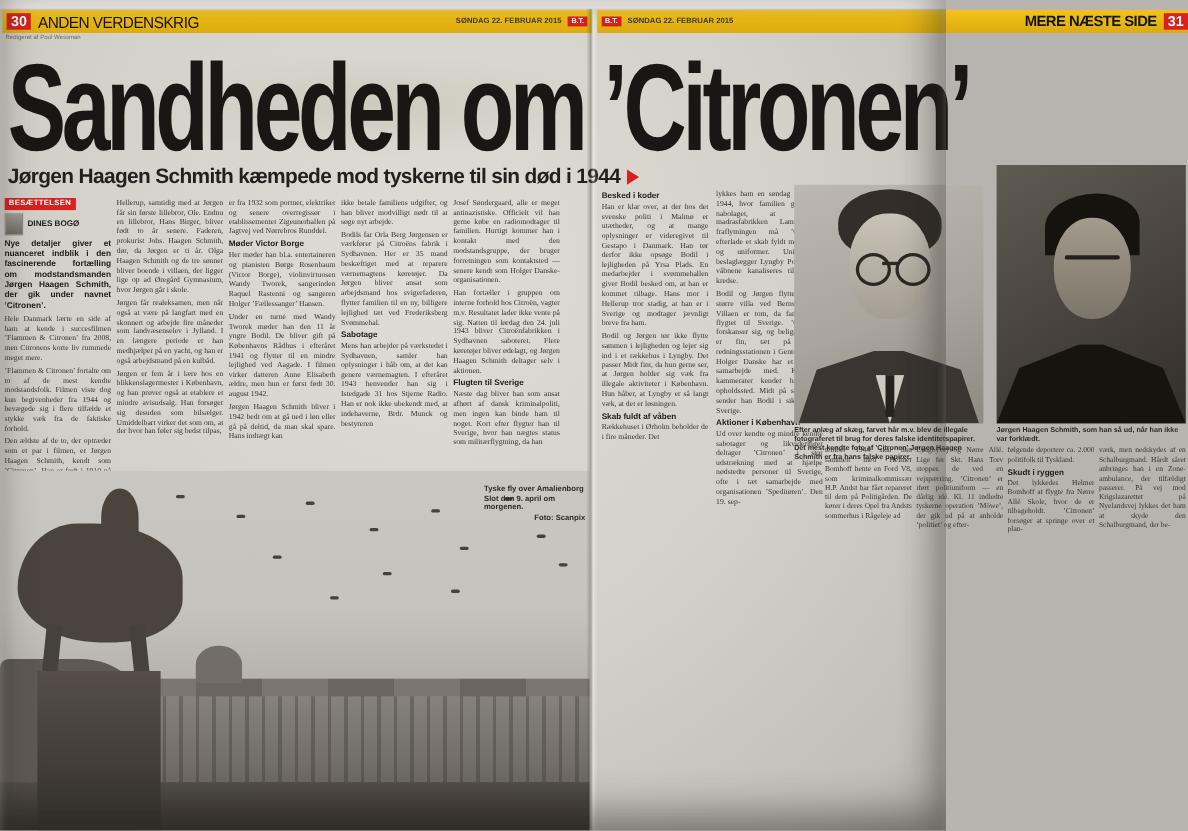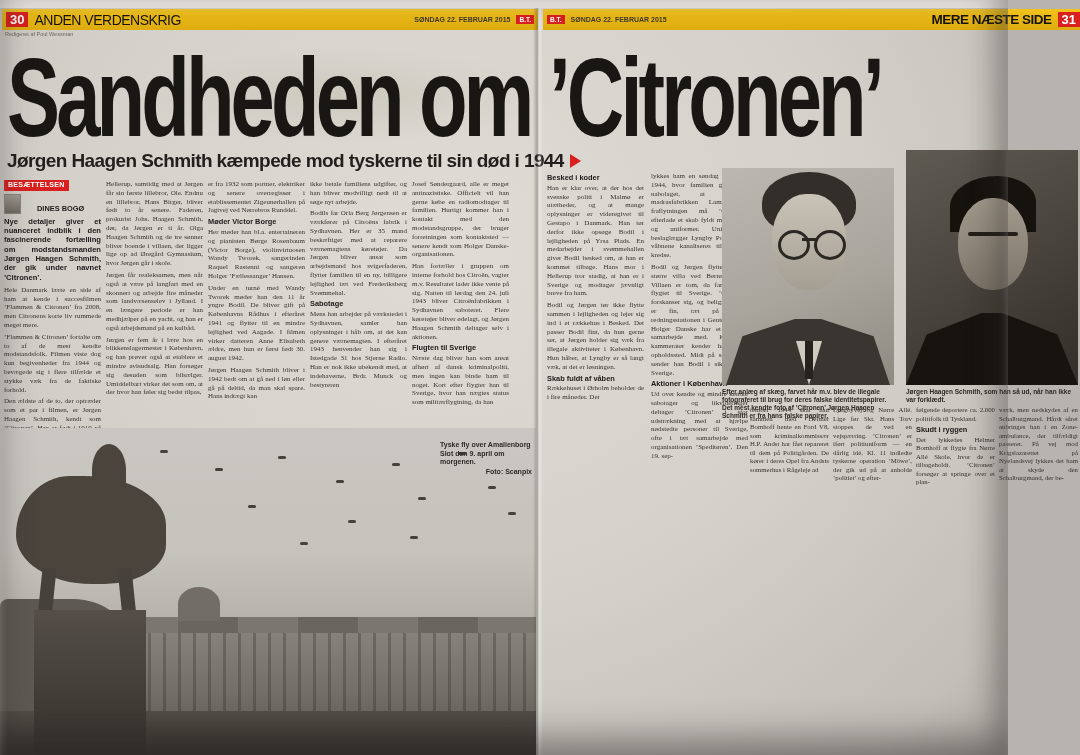--- a/index.html
+++ b/index.html
@@ -1,16 +1,16 @@
 <!DOCTYPE html>
 <html><head>
 <meta charset="utf-8">
 <style>
   html,body{margin:0;padding:0;width:1080px;height:755px;overflow:hidden;background:#b7b4af;}
-  .scan{position:relative;width:1008px;height:755px;
+  .scan{position:relative;width:860px;height:755px;
     background:radial-gradient(ellipse at 45% 32%,#dfdcd6 0%,#d4d1cb 50%,#c2bfb9 88%,#b0ada7 100%);
     font-family:"Liberation Sans",sans-serif;}
   .scan::before{content:'';position:absolute;top:0;left:0;right:0;height:8px;background:#eceae6;}
   .vignette{position:absolute;inset:0;pointer-events:none;
     box-shadow:inset 0 -20px 34px rgba(42,38,33,.38), inset -16px 0 28px rgba(42,38,33,.22), inset 0 7px 9px rgba(255,255,255,.35);}
   .fold{position:absolute;left:533px;top:8px;width:10px;height:747px;
     background:linear-gradient(90deg,rgba(0,0,0,0),rgba(58,52,46,.32) 42%,rgba(255,255,255,.38) 62%,rgba(0,0,0,0));}
   .blotch{position:absolute;left:130px;top:48px;width:430px;height:95px;border-radius:50%;
     background:radial-gradient(ellipse,rgba(168,172,140,.28),rgba(168,172,140,0) 70%);}
 
@@ -44,21 +44,21 @@
   #lcol1{left:4px;}  #lcol2{left:106px;} #lcol3{left:208px;} #lcol4{left:310px;} #lcol5{left:412px;}
   #rcolA{left:547px;top:172px;width:97px;height:326px;}
   #rcolB{left:651px;top:172px;width:97px;height:326px;}
   #rcolC{left:750px;top:406px;width:79px;height:94px;font-size:6.8px;line-height:8.5px;}
   #rcolD{left:833px;top:406px;width:79px;height:94px;font-size:6.8px;line-height:8.5px;}
   #rcolE{left:916px;top:406px;width:79px;height:94px;font-size:6.8px;line-height:8.5px;}
   #rcolF{left:999px;top:406px;width:79px;height:94px;font-size:6.8px;line-height:8.5px;}
 
   .tag{display:inline-block;background:#d9201f;color:#fff;font-family:"Liberation Sans",sans-serif;
     font-weight:bold;font-size:7px;padding:1px 4px;margin-bottom:3px;letter-spacing:.3px;}
-  .byline{display:flex;align-items:flex-end;gap:16px;margin-bottom:3px;}
+  .byline{display:flex;align-items:center;gap:4px;margin-bottom:3px;}
   .byphoto{width:15px;height:18px;background:linear-gradient(#a19c94,#6f6a62);border:1px solid #8a857d;}
   .byname{font-family:"Liberation Sans",sans-serif;font-weight:bold;font-size:7.4px;color:#1d1b18;}
   .intro{font-family:"Liberation Sans",sans-serif;font-weight:bold;font-size:7.6px;line-height:9.3px;color:#1d1b19;margin-bottom:4px;text-align:justify;}
 
   
   .photo-left{position:absolute;left:0;top:428px;width:536px;height:327px;overflow:hidden;
     background:linear-gradient(180deg,#cac7c2 0%,#c6c3bd 38%,#b7b3ac 58%,#97938c 74%,#7a766f 86%,#625e57 100%);}
   .planes{position:absolute;left:160px;top:22px;width:8px;height:3px;background:#45413b;border-radius:2px;
     box-shadow:55px 18px #45413b,118px 6px #45413b,176px 30px #45413b,232px 13px #45413b,
       258px 47px #45413b,298px 2px #45413b,328px 36px #45413b,188px 70px #45413b,
@@ -189,21 +189,21 @@
     <div class="statue-base"></div>
     <div class="cap-amalienborg">
       <div>Tyske fly over Amalienborg Slot den 9. april om morgenen.</div>
       <div class="photo-credit">Foto: Scanpix</div>
     </div>
   </div>
 
   <div class="col" id="rcolA">
       <div class="sub">Besked i koder</div>
       <p>Han er klar over, at der hos det svenske politi i Malmø er utætheder, og at mange oplysninger er videregivet til Gestapo i Danmark. Han tør derfor ikke opsøge Bodil i lejligheden på Yrsa Plads. En medarbejder i svømmehallen giver Bodil besked om, at han er kommet tilbage. Hans mor i Hellerup tror stadig, at han er i Sverige og modtager jævnligt breve fra ham.</p>
-      <p>Bodil og Jørgen tør ikke flytte sammen i lejligheden og lejer sig ind i et rækkehus i Besked. Det passer Bodil fint, da hun gerne ser, at Jørgen holder sig væk fra illegale aktiviteter i København. Hun håber, at Lyngby er så langt væk, at det er løsningen.</p>
+      <p>Bodil og Jørgen tør ikke flytte sammen i lejligheden og lejer sig ind i et rækkehus i Lyngby. Det passer Midt fint, da hun gerne ser, at Jørgen holder sig væk fra illegale aktiviteter i København. Hun håber, at Lyngby er så langt væk, at det er løsningen.</p>
       <div class="sub">Skab fuldt af våben</div>
       <p>Rækkehuset i Ørholm beholder de i fire måneder. Det</p>
     </div>
   <div class="col" id="rcolB">
       <p>lykkes ham en søndag i februar 1944, hvor familien går tur i nabolaget, at sabotere madrasfabrikken Lama. Ved fraflytningen må ’Citronen’ efterlade et skab fyldt med våben og uniformer. Uniformerne beslaglægger Lyngby Politi, men våbnene kanaliseres til illegale kredse.</p>
       <p>Bodil og Jørgen flytter til en større villa ved Bernstorffsvej. Villaen er tom, da familien er flygtet til Sverige. ’Citronen’ forskanser sig, og beliggenheden er fin, tæt på Zone-redningsstationen i Gentofte, som Holger Danske har et snævert samarbejde med. Kun få kammerater kender hans nye opholdssted. Midt på sommeren sender han Bodil i sikkerhed i Sverige.</p>
       <div class="sub">Aktioner i København</div>
       <p>Ud over kendte og mindre kendte sabotager og likvideringer deltager ’Citronen’ i stor udstrækning med at hjælpe nødstedte personer til Sverige, ofte i tæt samarbejde med organisationen ’Speditøren’. Den 19. sep-</p>
     </div>
 

